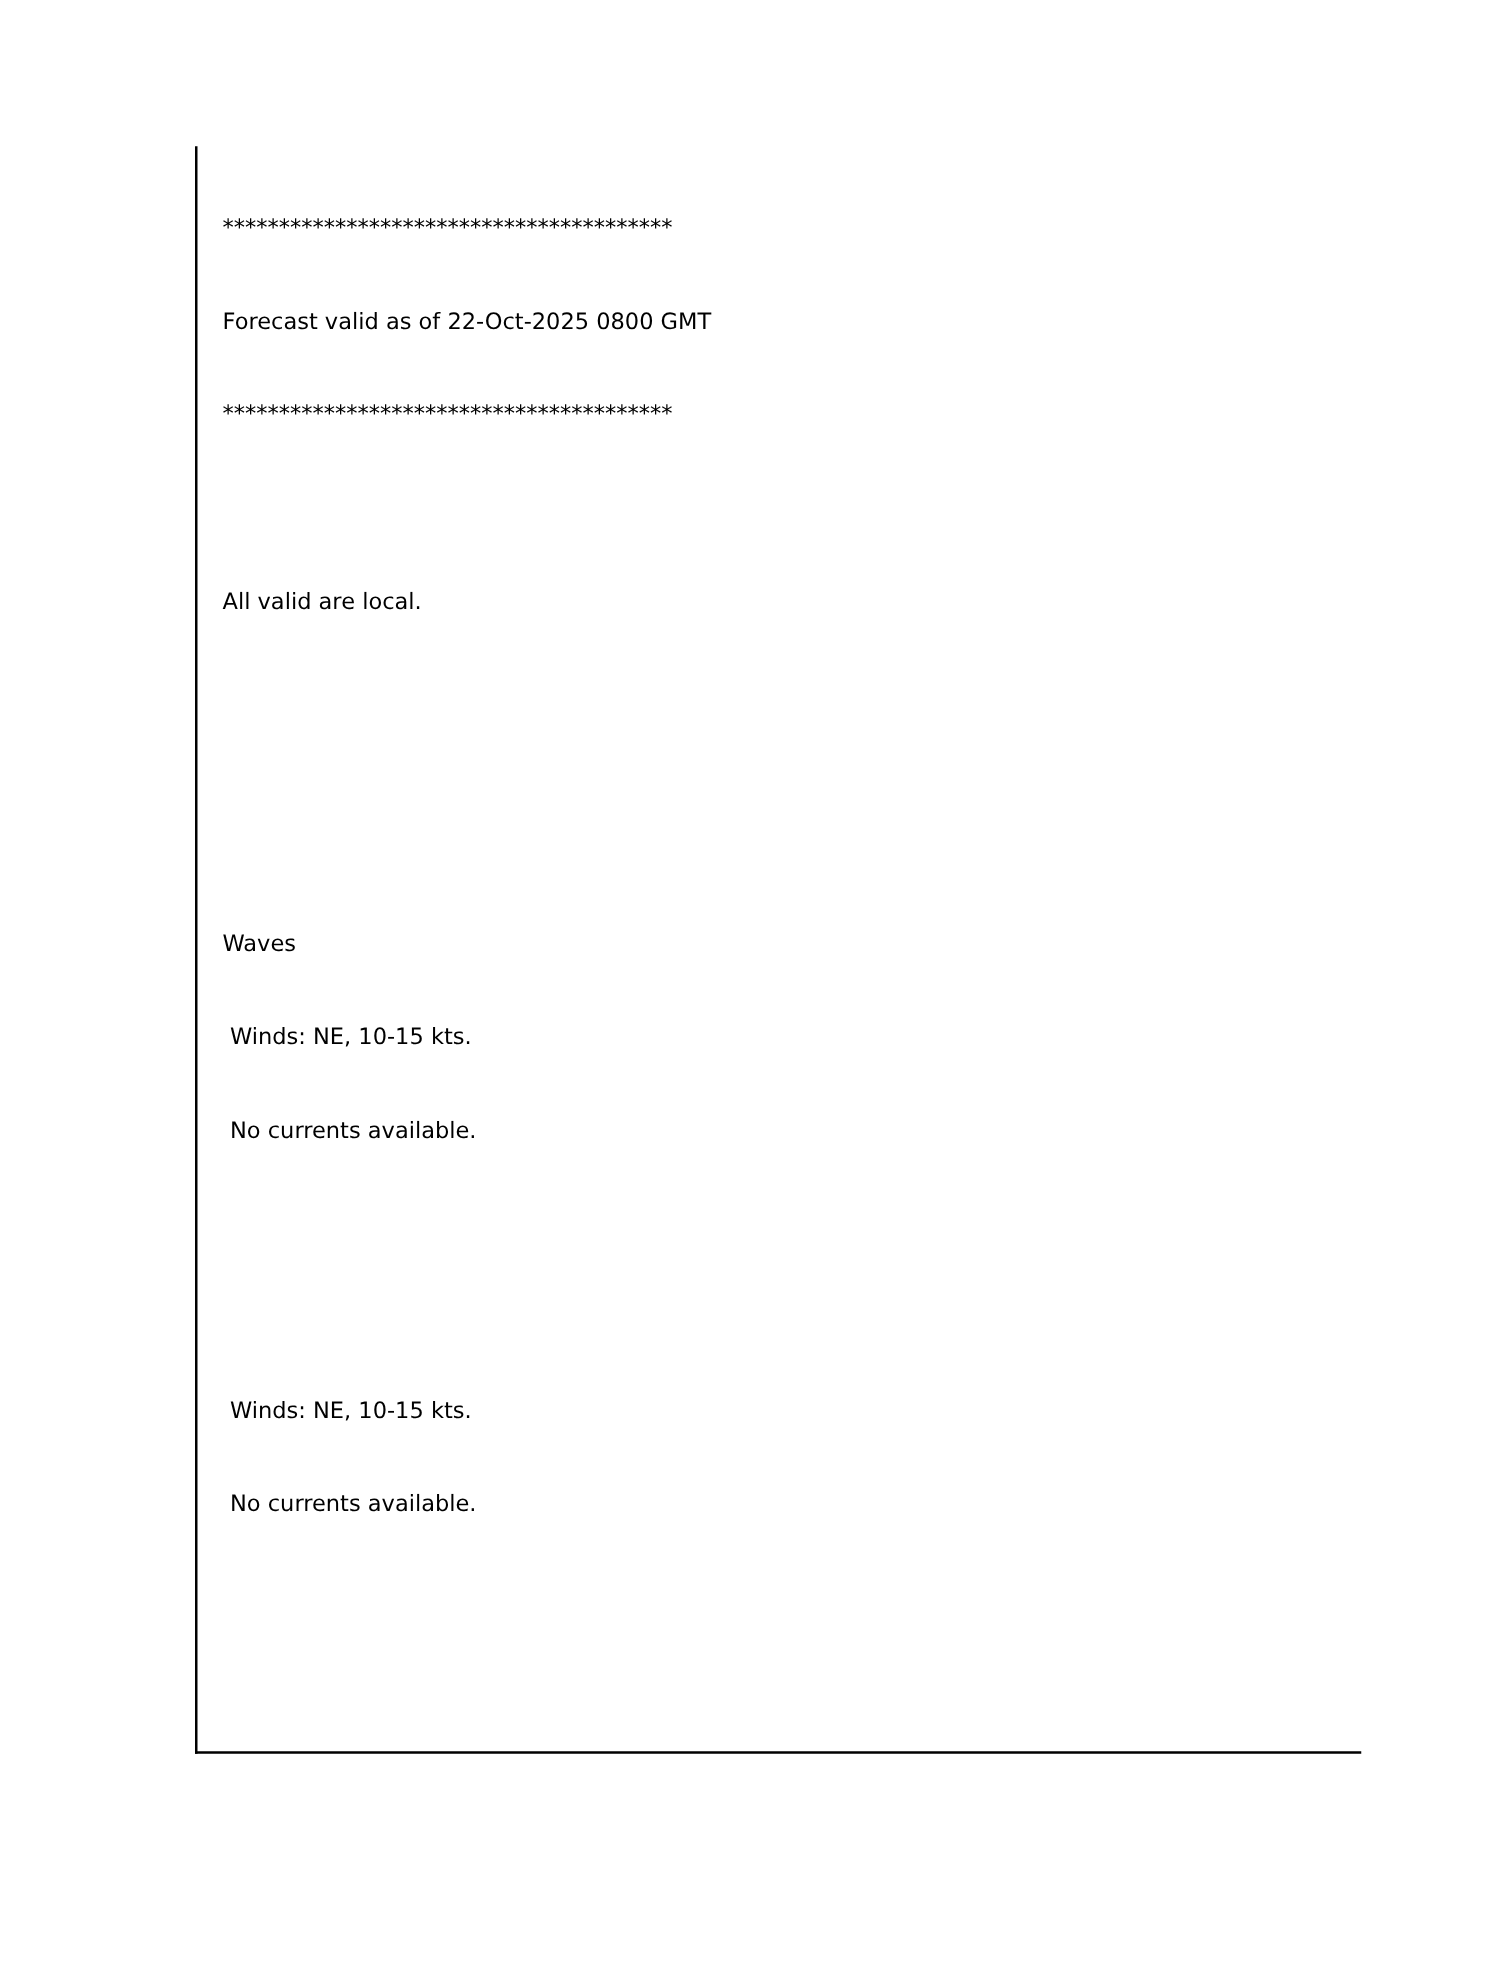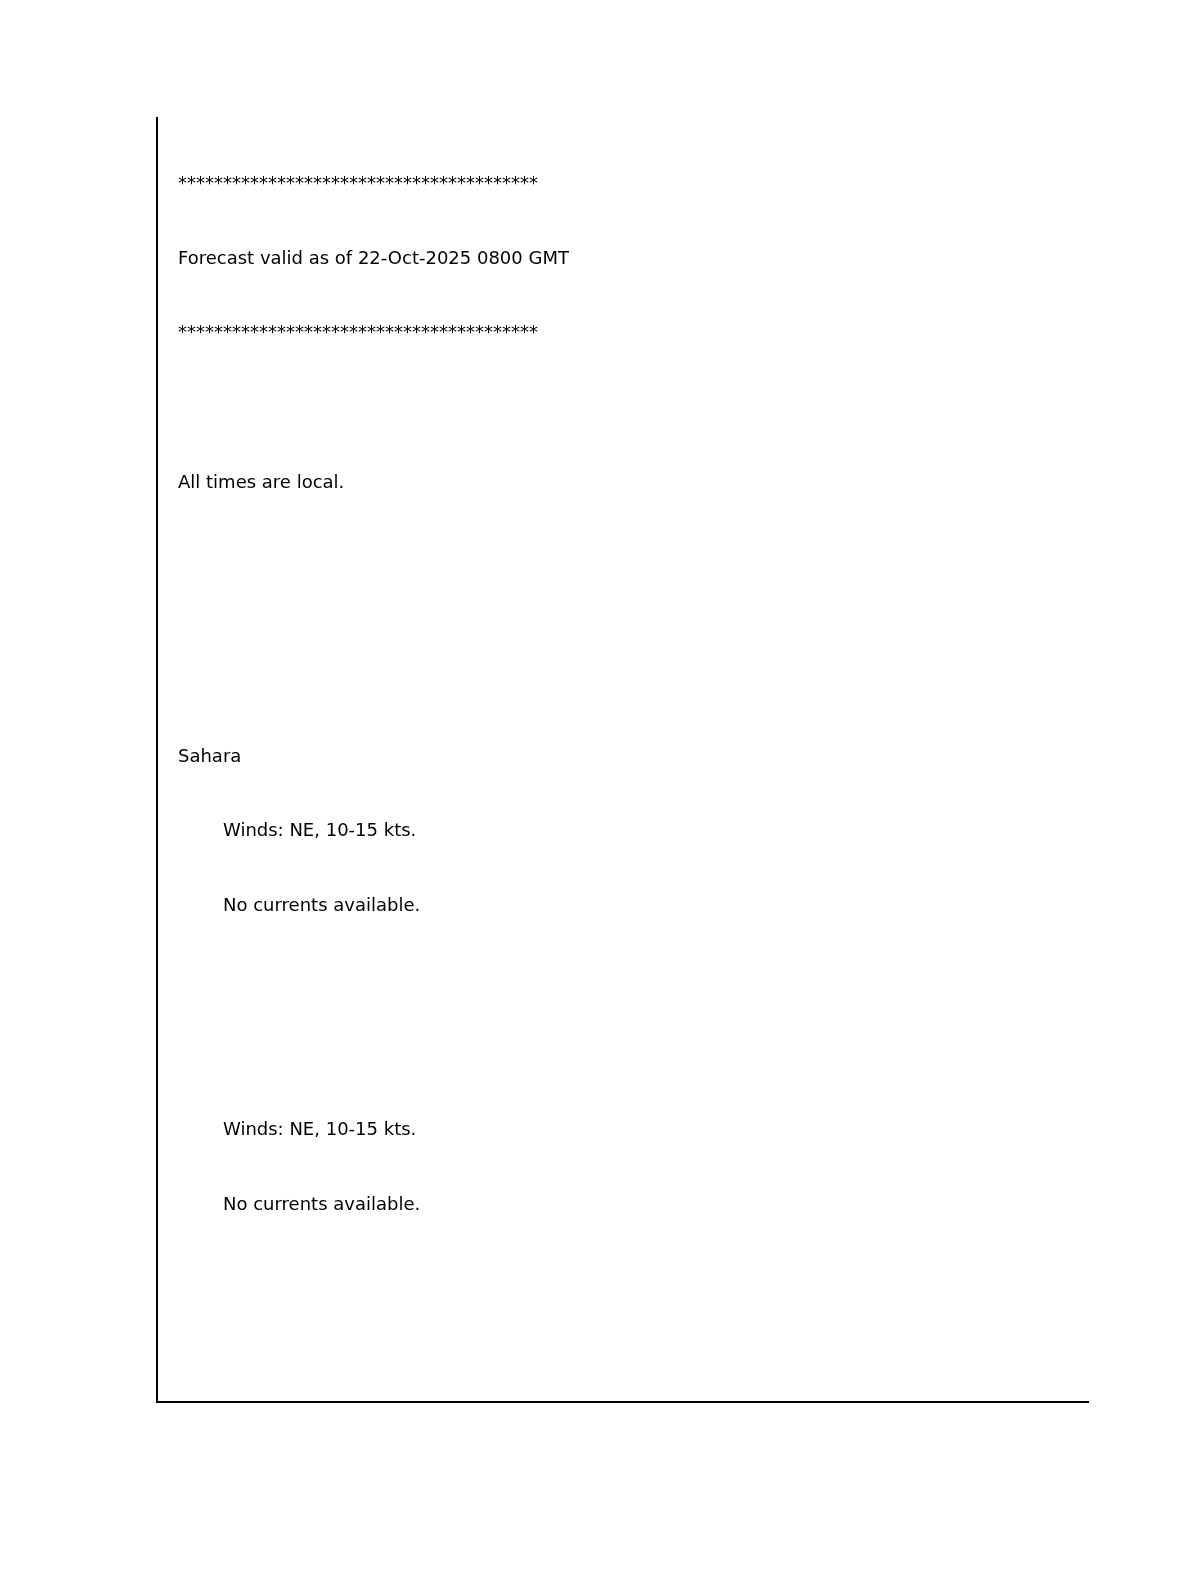--- a/index.html
+++ b/index.html
@@ -35,43 +35,42 @@
     white-space: pre-wrap;
   }
   .line {
     min-height: 24.9px;
   }
   .blank-line {
     height: 24.9px;
   }
   .indent {
     padding-left: 6px;
-    margin-left: 39px;
   }
   .forecast-section {
     margin-top: 24.9px;
   }
 </style>
 </head>
 <body>
 
 <div class="page-frame"></div>
 
 <div class="doc-text">
   <div class="line">****************************************</div>
   <div class="line">Forecast valid as of 22-Oct-2025 0800 GMT</div>
   <div class="line">****************************************</div>
   <div class="blank-line"></div>
-  <div class="line">All times are local.</div>
+  <div class="line">All valid are local.</div>
 
   <div>
     
   
       <div class="forecast-section">
-        <div class="line">Sahara</div>
+        <div class="line">Waves</div>
         <div class="line indent">Winds: NE, 10-15 kts.</div>
         <div class="line indent">No currents available.</div>
       </div>
     
       <div class="forecast-section">
         <div class="line indent">Winds: NE, 10-15 kts.</div>
         <div class="line indent">No currents available.</div>
       </div>
     
       

